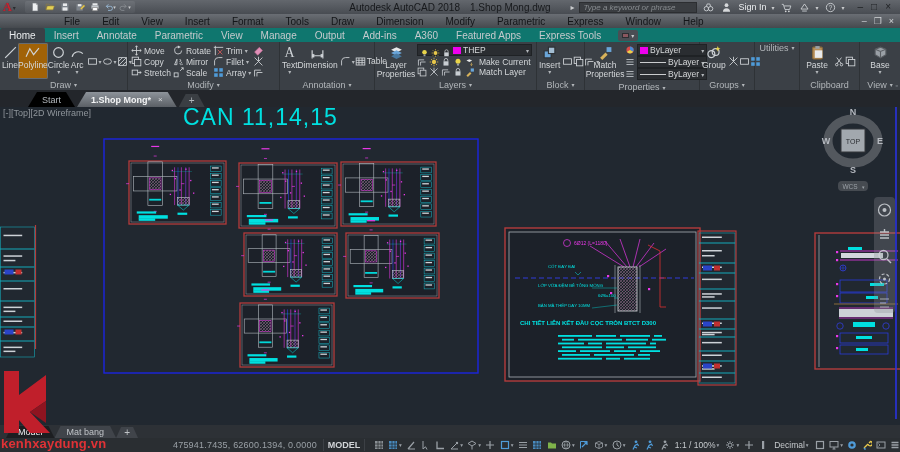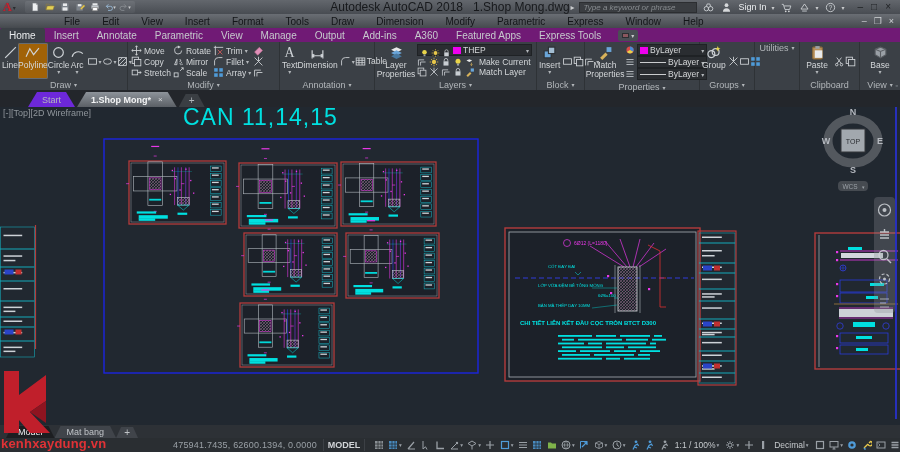--- a/index.html
+++ b/index.html
@@ -10,22 +10,22 @@
   .titlebar{position:absolute;left:0;top:0;width:900px;height:14px;
     background:linear-gradient(#63676d,#484c52);display:flex;align-items:center;z-index:30}
   .app-btn{display:flex;align-items:center;height:14px;padding:0 3px;cursor:pointer}
   .app-a{color:#c42632;font-weight:bold;font-size:12px;line-height:12px;
     font-family:"Liberation Serif",serif;text-shadow:0 0 1px #7a0e18}
   .app-btn .caret{font-size:6px;color:#2a2c2f;margin-left:1px}
   .qat{display:flex;align-items:center;gap:3px;margin-left:6px;padding:0 4px;height:12px;
     background:linear-gradient(#6d7177,#52565c);border-radius:2px}
   .qat .qbtn{width:12px;height:12px;display:flex;align-items:center;justify-content:center;cursor:pointer}
   .qat svg{width:10px;height:10px}
-  .wtitle{position:absolute;left:0;right:0;top:0;height:14px;display:flex;
-    justify-content:center;font-size:12px;color:#17191c;pointer-events:none;gap:10px}
+  .wtitle{position:absolute;left:0;right:0;top:0;height:14px;display:flex;align-items:center;
+    justify-content:center;font-size:10px;color:#17191c;pointer-events:none;gap:10px}
   .tright{margin-left:auto;display:flex;align-items:center;gap:5px;padding-right:4px;height:14px}
   .collapse-arrow{color:#caccce;font-size:8px;cursor:pointer}
   .searchbox{width:118px;height:11px;background:#3a3d41;border:1px solid #2c2e31;color:#d6d8da;
     font-size:8px;font-style:italic;padding:0 3px}
   .searchbox::placeholder{color:#888c90;font-style:italic}
   .tico{width:13px;height:12px;display:flex;align-items:center;justify-content:center;
     color:#d6d8da;cursor:pointer}
   .tico svg{width:11px;height:11px}
   .signin{font-size:9px;color:#eceef0;cursor:pointer}
   .tcaret{font-size:6px;color:#caccce;cursor:pointer}
@@ -35,21 +35,21 @@
   
   .menubar{position:absolute;left:0;top:14px;width:900px;height:14px;
     background:linear-gradient(#6a6e74,#45494e);display:flex;align-items:center;z-index:29;
     padding-left:53px}
   .menu-item{font-size:10px;color:#131518;padding:0 11px;height:14px;display:flex;
     align-items:center;cursor:pointer}
   .docbtns{margin-left:auto;display:flex;gap:7px;padding-right:6px}
   .docbtn{font-size:9px;color:#d2d5d8;cursor:pointer;line-height:9px}
 
   
-  .rtabs{position:absolute;left:0;top:28px;width:900px;height:14px;background:#701a75;
+  .rtabs{position:absolute;left:0;top:28px;width:900px;height:14px;background:#0f766e;
     display:flex;align-items:flex-end;z-index:28}
   .rtab{font-size:10px;color:#c6cacd;padding:1px 9px 1px;height:14px;display:flex;
     align-items:center;cursor:pointer}
   .rtab.active{background:#3b4046;color:#e8eaec;border-radius:2px 2px 0 0}
   .rtab-extra{display:flex;align-items:center;gap:2px;background:#4a4e54;border-radius:2px;
     height:11px;padding:0 4px;margin-left:8px;margin-bottom:1px;cursor:pointer}
   .rtab-extra .dot{width:7px;height:5px;background:#8a575f;border:1px solid #2c2e31}
   .rtab-extra .c{font-size:6px;color:#caccce}
 
   
@@ -86,21 +86,21 @@
   .prow{display:flex;align-items:center;gap:2px}
   .prow svg{width:10px;height:10px;flex:none}
   .prow .combo{flex:1}
   .lineglyph{display:inline-block;width:26px;height:1px;background:#caccce}
   .ribbon-pin{position:absolute;right:2px;bottom:1px;font-size:7px;color:#9aa0a6;cursor:pointer}
 
   
   .ftabbar{position:absolute;left:0;top:90px;width:900px;height:17px;background:#23262b;
     display:flex;align-items:flex-end;z-index:26;padding-left:28px}
   .ftab{height:15px;display:flex;align-items:center;justify-content:center;font-size:9px;
-    color:#b3b8bd;background:#6d28d9;margin-right:2px;padding:0 14px;cursor:pointer;
+    color:#b3b8bd;background:#000000;margin-right:2px;padding:0 14px;cursor:pointer;
     clip-path:polygon(9px 0,calc(100% - 9px) 0,100% 100%,0 100%)}
   .ftab.active{background:linear-gradient(#8d939a,#5b6066);color:#f4f5f6;font-weight:bold}
   .ftab .x{margin-left:7px;font-size:8px;color:#d8dadc;font-weight:normal}
   .ftab-plus{width:26px;height:13px;background:#3a3e43;display:flex;align-items:center;
     justify-content:center;color:#b3b8bd;font-size:10px;cursor:pointer;
     clip-path:polygon(7px 0,calc(100% - 7px) 0,100% 100%,0 100%)}
 
   
   .canvas-wrap{position:absolute;left:0;top:107px;width:900px;height:318px;background:#212830;z-index:1}
   .vp-label{position:absolute;left:3px;top:1px;font-size:9px;color:#8f959b;z-index:3}

